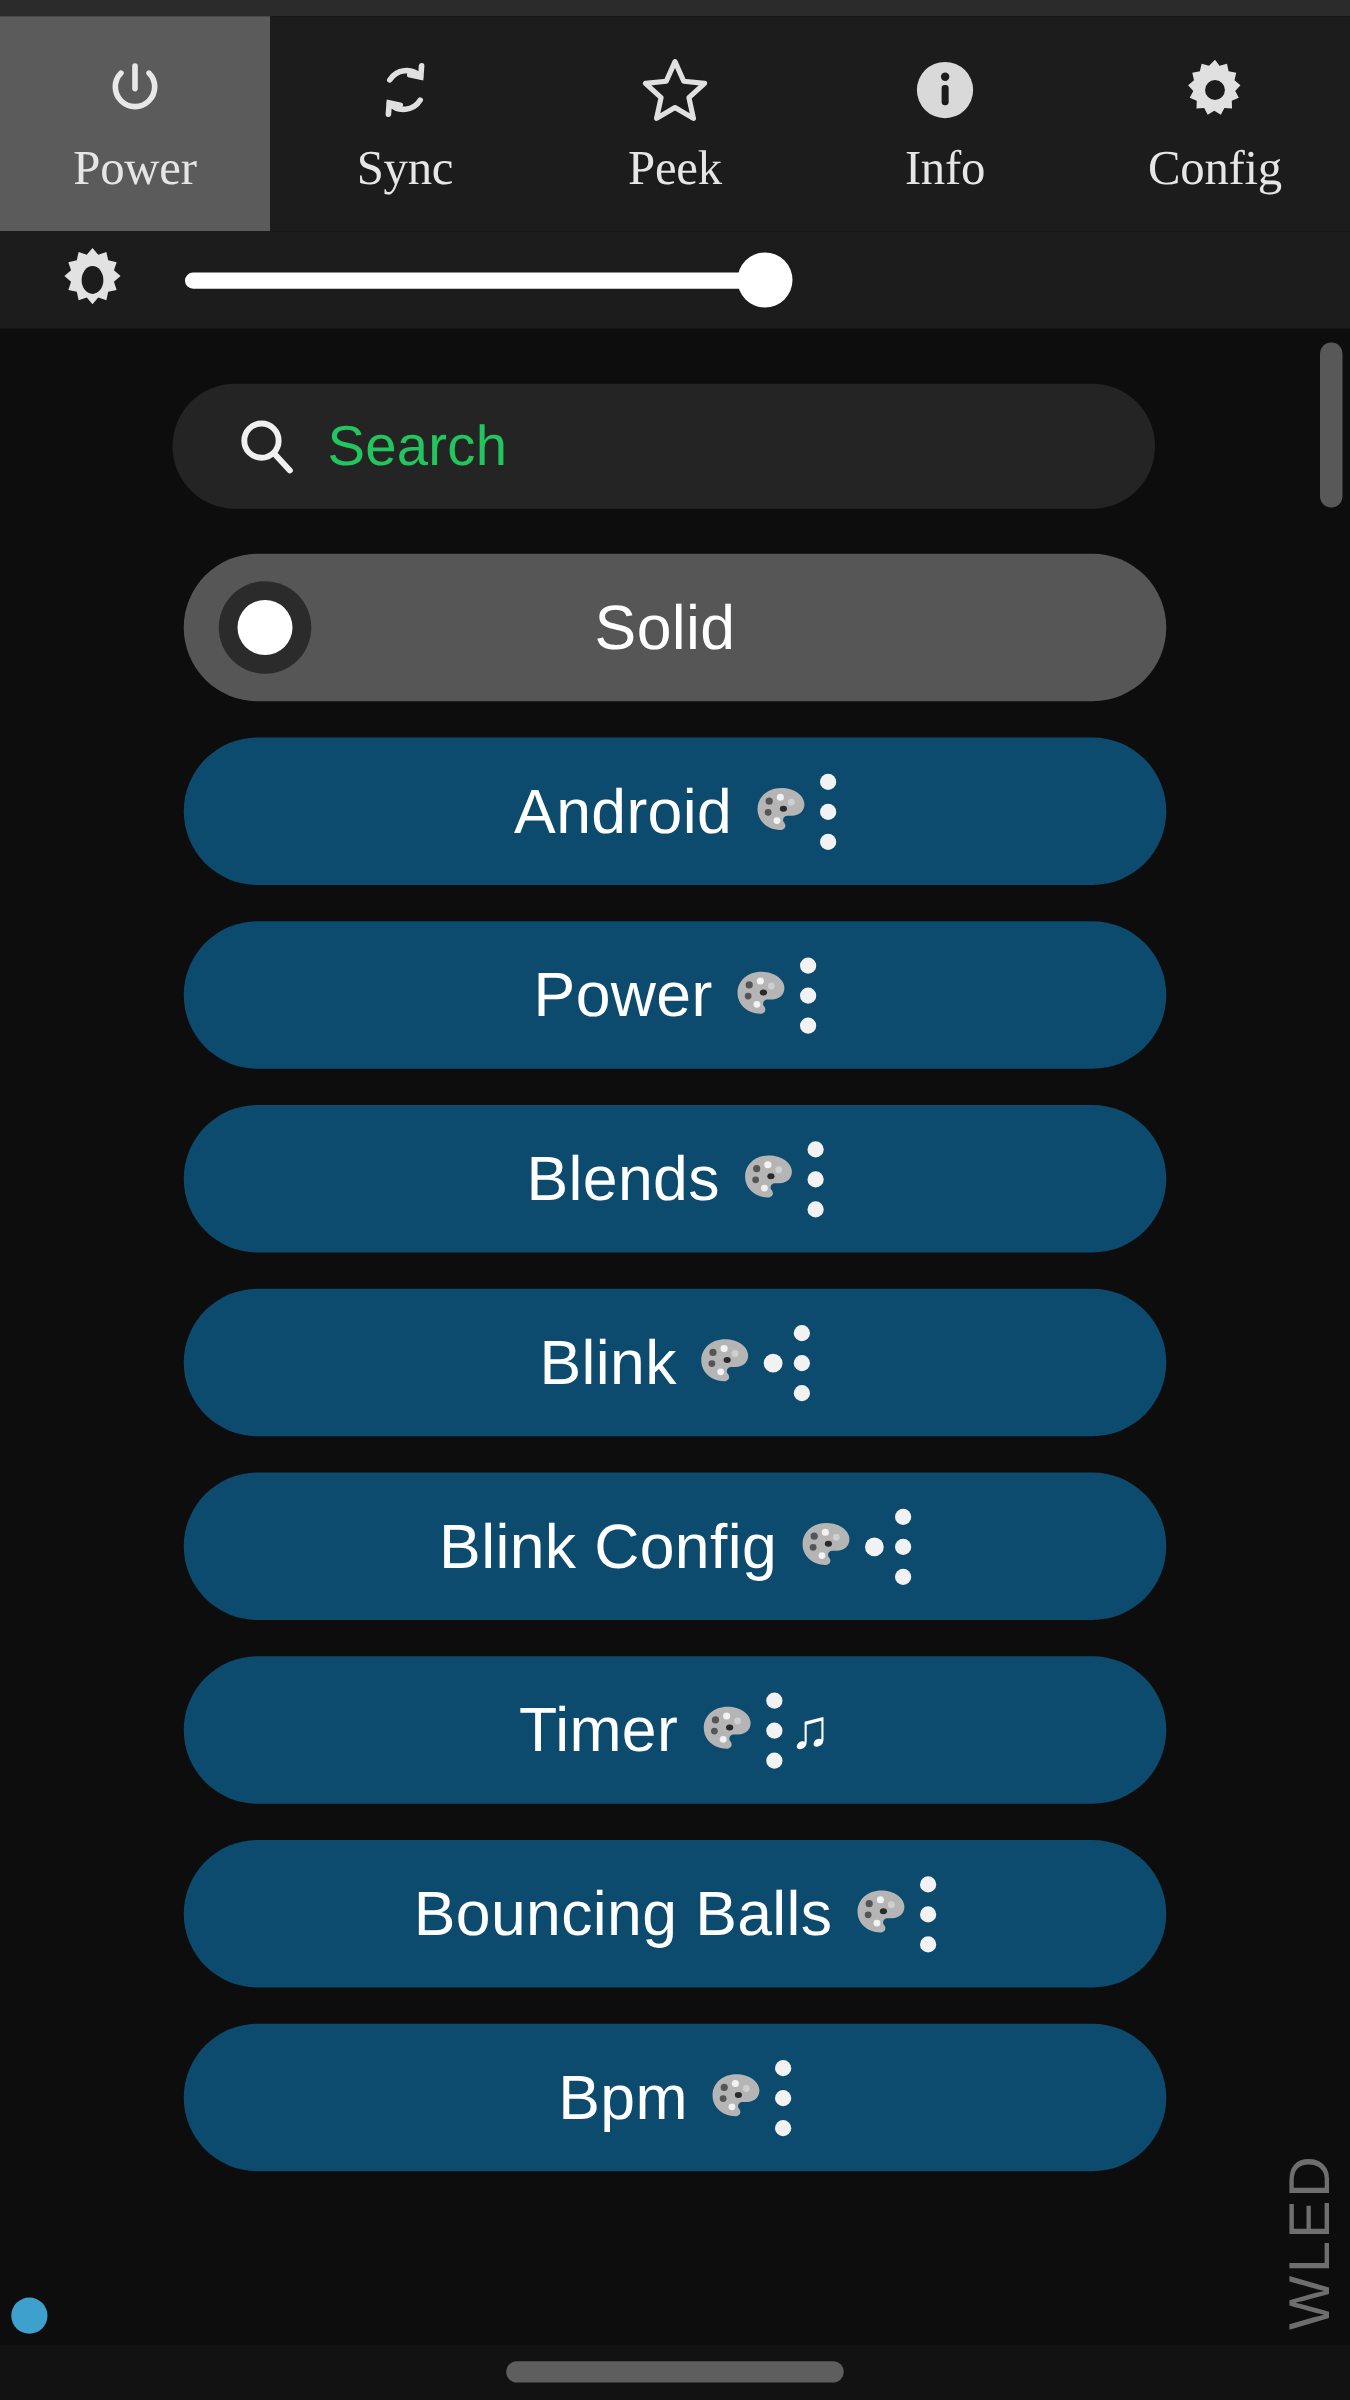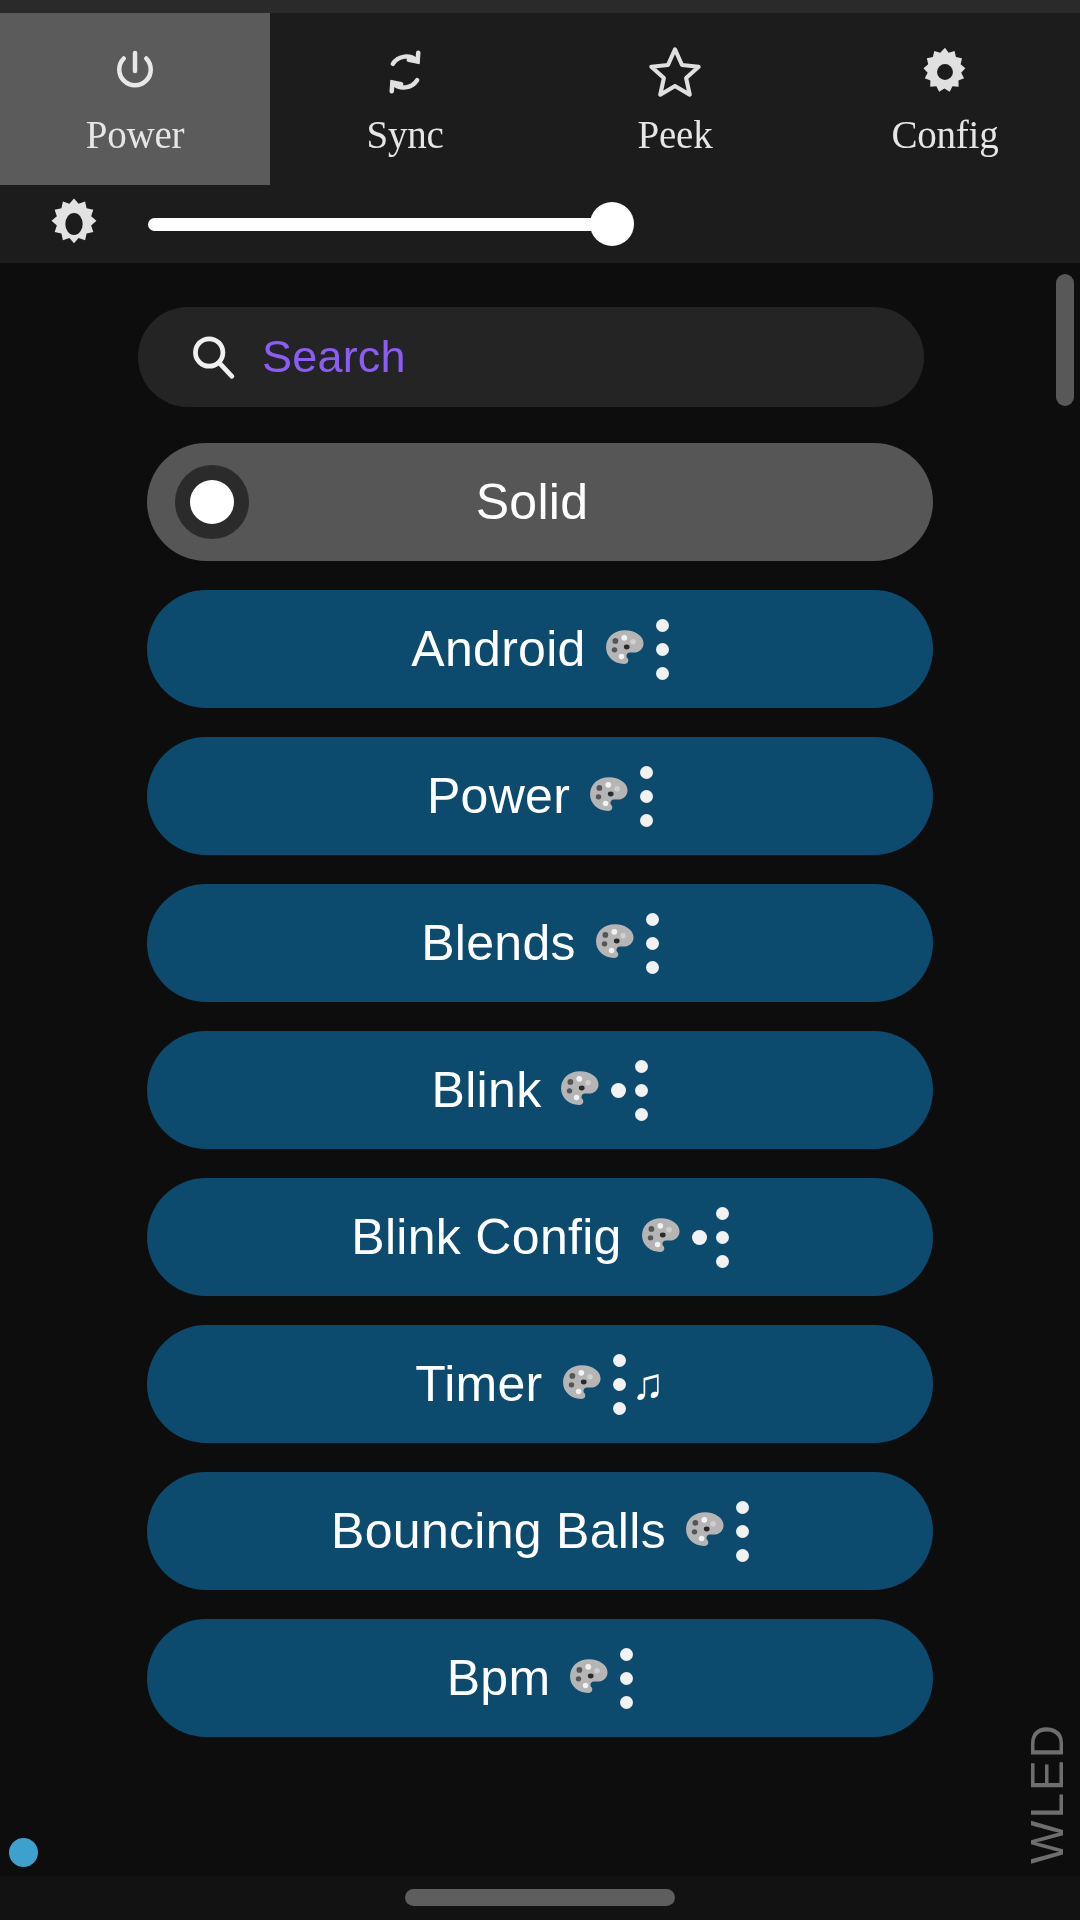--- a/index.html
+++ b/index.html
@@ -70,21 +70,21 @@
   }
 
   
   .search-pill {
     position:absolute; left:138px; top:44px; width:786px; height:100px;
     background:#242424; border-radius:52px;
     display:flex; align-items:center; padding-left:48px;
   }
   .search-icon { width:62px; display:flex; align-items:center; color:#f0f0f0; }
   .search-text {
-    font-size:45px; color:#8b5cf6; margin-left:14px; letter-spacing:0.2px;
+    font-size:45px; color:#22c55e; margin-left:14px; letter-spacing:0.2px;
   }
 
   
   .fx-list { position:absolute; left:0; top:180px; width:1080px; }
   .fx-item {
     position:relative; margin:0 auto 29px auto;
     width:786px; height:118px;
     background:#0c4a6e; border-radius:60px;
     display:flex; align-items:center; justify-content:center;
   }
@@ -181,20 +181,30 @@
 
     <div class="tab">
       <span class="tab-icon">
         <svg width="58" height="58" viewBox="0 0 24 24" fill="none" stroke="#e0e0e0" stroke-width="1.7" stroke-linejoin="round">
           <path d="M12 2.6 L 14.9 9.1 L 21.8 9.8 L 16.6 14.5 L 18.1 21.4 L 12 17.8 L 5.9 21.4 L 7.4 14.5 L 2.2 9.8 L 9.1 9.1 Z"></path>
         </svg>
       </span>
       <span class="tab-label">Peek</span>
     </div>
 
+    <div class="tab">
+      <span class="tab-icon">
+        <svg width="54" height="54" viewBox="0 0 24 24">
+          <circle cx="12" cy="12" r="10" fill="#d9d9d9"></circle>
+          <rect x="10.8" y="10.2" width="2.5" height="7.2" rx="1.1" fill="#1c1c1c"></rect>
+          <circle cx="12.05" cy="7.3" r="1.5" fill="#1c1c1c"></circle>
+        </svg>
+      </span>
+      <span class="tab-label">Info</span>
+    </div>
 
     <div class="tab">
       <span class="tab-icon">
         <svg width="56" height="56" viewBox="0 0 24 24">
           <path fill="#e0e0e0" d="M12 1.6 l1.55 2.12 2.55-.73 .58 2.58 2.6 .49 -.58 2.59 2.02 1.69 -1.78 1.96 1.23 2.33 -2.42 1.06 .1 2.64 -2.64 -.2 -1.2 2.35 -2.26 -1.37 -2.26 1.37 -1.2 -2.35 -2.64 .2 .1 -2.64 -2.42 -1.06 1.23 -2.33 -1.78 -1.96 2.02 -1.69 -.58 -2.59 2.6 -.49 .58 -2.58 2.55 .73 Z"></path>
           <circle cx="12" cy="12" r="3.4" fill="#1c1c1c"></circle>
         </svg>
       </span>
       <span class="tab-label">Config</span>
     </div>

